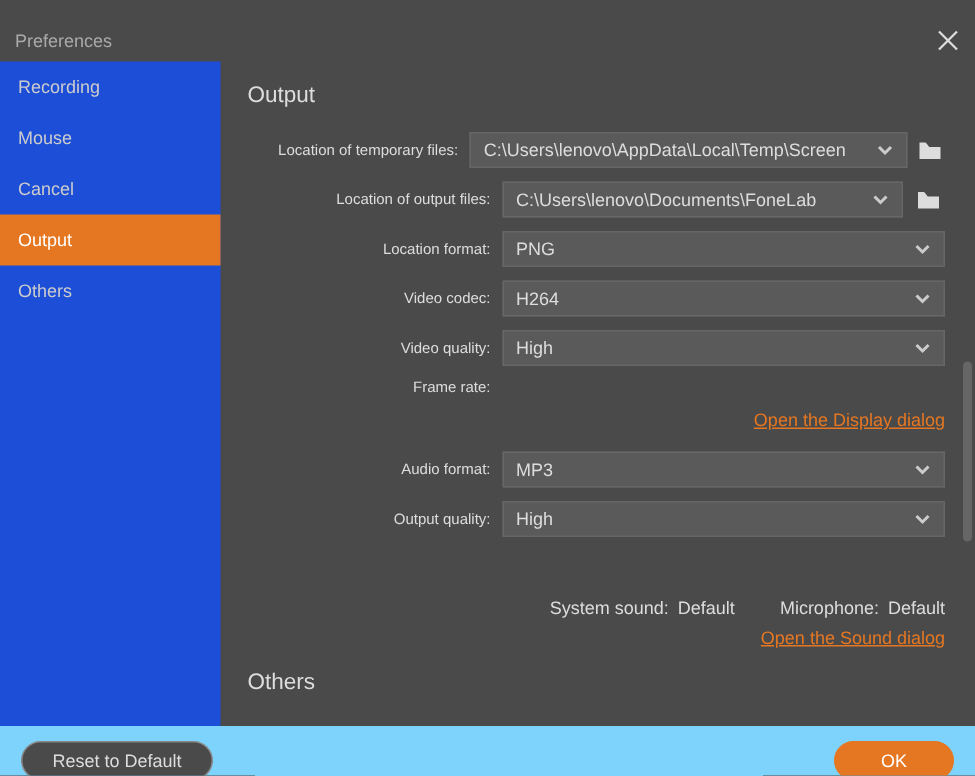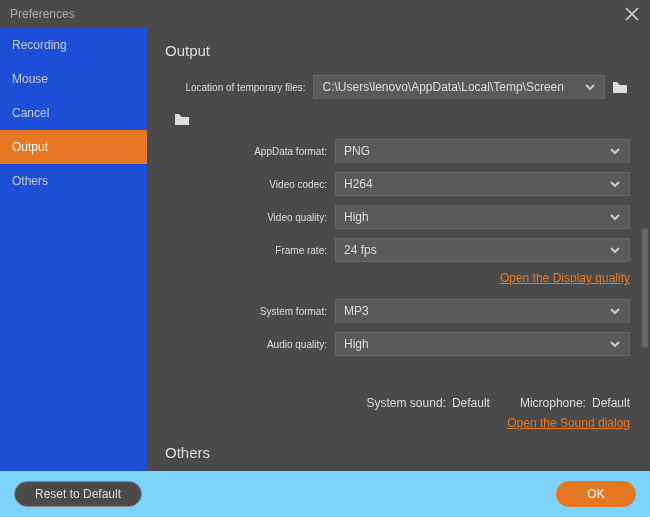--- a/index.html
+++ b/index.html
@@ -1,18 +1,18 @@
 <!DOCTYPE html>
 <html><head>
 <meta charset="utf-8">
 <style>
 * { margin: 0; padding: 0; box-sizing: border-box; font-family: -apple-system, "Segoe UI", Arial, sans-serif; }
 body { width: 650px; height: 517px; background: #4a4a4a; color: #ccc; font-size: 12px; overflow: hidden; }
 
-.titlebar { height: 28px; display: flex; align-items: center; justify-content: space-between; padding: 0 10px; }
+.titlebar { height: 28px; display: flex; align-items: center; justify-content: space-between; padding: 0 10px; margin-top: 13px; }
 .titlebar-title { color: #aaa; font-size: 12px; }
 .close-x { width: 16px; height: 16px; cursor: pointer; }
 .close-x svg { stroke: #ddd; stroke-width: 1.5; }
 
 .main { display: flex; height: 443px; }
 
 .sidebar { width: 147px; background: #1d4ed8; }
 .sidebar-item { padding: 10px 12px; color: #ccc; cursor: pointer; font-size: 12px; }
 .sidebar-item.active { background: #e67722; color: #fff; }
 
@@ -76,29 +76,36 @@
             </svg></span>
       </div>
       <div class="folder-btn">
         <svg width="16" height="14" viewBox="0 0 16 14">
             <path d="M1 3 h5 l1.5 2 H15 v8 H1 z M1 3 v-1 h4 l1 1"></path>
           </svg>
       </div>
     </div>
 
     <div class="row">
+      <div class="label">Location of output files</div>
+      <div class="select">
+        <span>C:\Users\lenovo\Documents\FoneLab</span>
+        <span class="chev"><svg width="12" height="8" viewBox="0 0 12 8">
+              <polyline points="2,2 6,6 10,2"></polyline>
+            </svg></span>
+      </div>
       <div class="folder-btn">
         <svg width="16" height="14" viewBox="0 0 16 14">
             <path d="M1 3 h5 l1.5 2 H15 v8 H1 z M1 3 v-1 h4 l1 1"></path>
           </svg>
       </div>
     </div>
 
     <div class="row">
-      <div class="label">AppData format</div>
+      <div class="label">Location format</div>
       <div class="select">
         <span>PNG</span>
         <span class="chev"><svg width="12" height="8" viewBox="0 0 12 8">
               <polyline points="2,2 6,6 10,2"></polyline>
             </svg></span>
       </div>
     </div>
 
 
     <div class="row">
@@ -116,42 +123,36 @@
       <div class="select">
         <span>High</span>
         <span class="chev"><svg width="12" height="8" viewBox="0 0 12 8">
               <polyline points="2,2 6,6 10,2"></polyline>
             </svg></span>
       </div>
     </div>
 
     <div class="row">
       <div class="label">Frame rate</div>
-      <div class="select">
-        <span>24 fps</span>
-        <span class="chev"><svg width="12" height="8" viewBox="0 0 12 8">
-              <polyline points="2,2 6,6 10,2"></polyline>
-            </svg></span>
-      </div>
     </div>
 
-    <div class="link-row"><span class="link">Open the Display quality</span></div>
+    <div class="link-row"><span class="link">Open the Display dialog</span></div>
 
     <div class="row">
-      <div class="label">System format</div>
+      <div class="label">Audio format</div>
       <div class="select">
         <span>MP3</span>
         <span class="chev"><svg width="12" height="8" viewBox="0 0 12 8">
               <polyline points="2,2 6,6 10,2"></polyline>
             </svg></span>
       </div>
     </div>
 
     <div class="row">
-      <div class="label">Audio quality</div>
+      <div class="label">Output quality</div>
       <div class="select">
         <span>High</span>
         <span class="chev"><svg width="12" height="8" viewBox="0 0 12 8">
               <polyline points="2,2 6,6 10,2"></polyline>
             </svg></span>
       </div>
     </div>
 
     <div class="inline-info">
       <span><span>System sound:</span><span class="val">Default</span></span>

